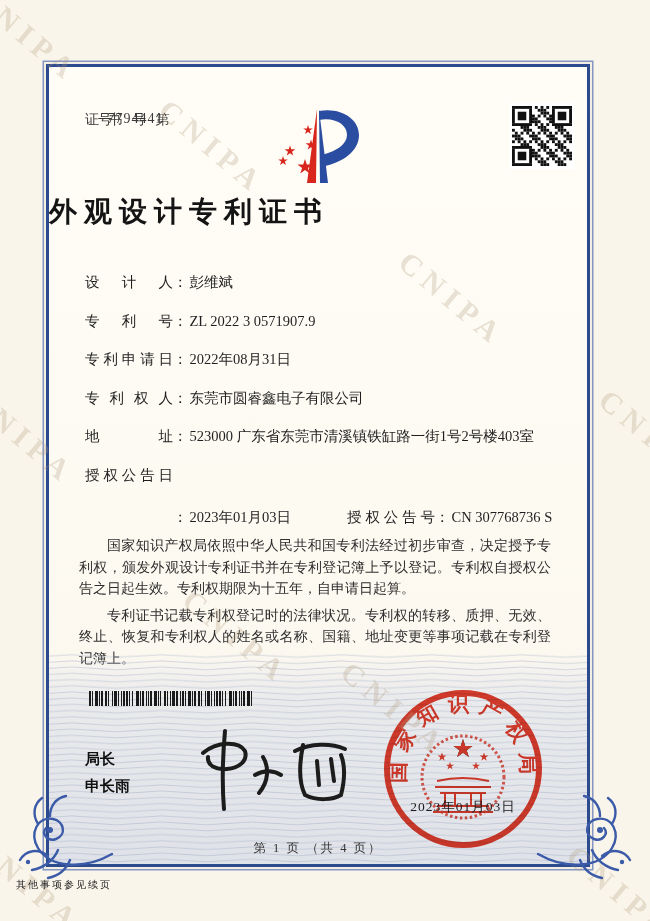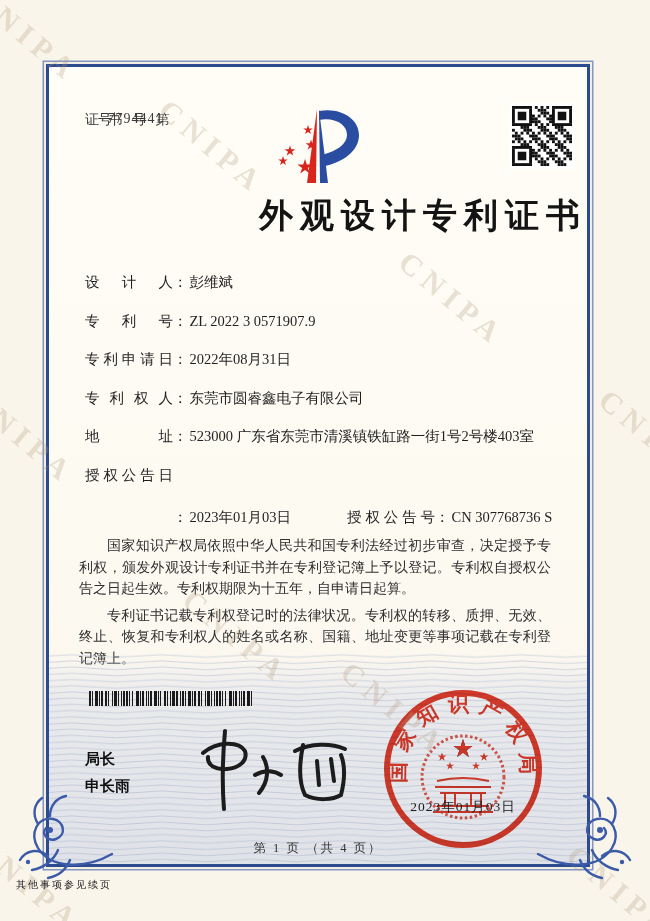--- a/index.html
+++ b/index.html
@@ -18,21 +18,21 @@
       transform:rotate(40deg);white-space:nowrap;}
   .wm1{left:-38px;top:18px;} .wm2{left:148px;top:130px;} .wm3{left:388px;top:282px;}
   .wm4{left:-42px;top:420px;} .wm5{left:588px;top:420px;} .wm6{left:172px;top:620px;}
   .wm7{left:330px;top:692px;} .wm8{left:-36px;top:868px;} .wm9{left:556px;top:876px;}
   
   .cert-no{left:36px;top:44px;font-size:14px;color:#3a3a3a;letter-spacing:3px;white-space:nowrap;}
   .cert-no b{font-weight:normal;letter-spacing:1px;padding-left:16px;}
   .logo{left:218px;top:40px;width:100px;height:86px;}
   .qr-wrap{left:auto;right:12px;top:36px;width:66px;height:66px;background:#fff;
            display:flex;align-items:center;justify-content:center;position:absolute;}
-  .title{left:0;top:126px;width:100%;text-align:right;font-size:34px;font-weight:900;
+  .title{left:0;top:126px;width:100%;text-align:left;font-size:28px;font-weight:900;
          letter-spacing:7px;color:#141414;}
   
   .fields{left:36px;top:204px;width:480px;font-size:14.5px;color:#1f1f1f;}
   .fields{position:absolute;}
   .frow{position:static;display:block;margin-bottom:15.5px;line-height:23px;white-space:nowrap;}
   .flabel{position:static;display:inline-block;width:88px;text-align:justify;text-align-last:justify;vertical-align:top;}
   .fcolon,.fvalue{position:static;display:inline;}
   .fvalue{margin-left:2px;}
   .pair2{position:static;display:inline-block;margin-left:56px;margin-top:42px;}
   

